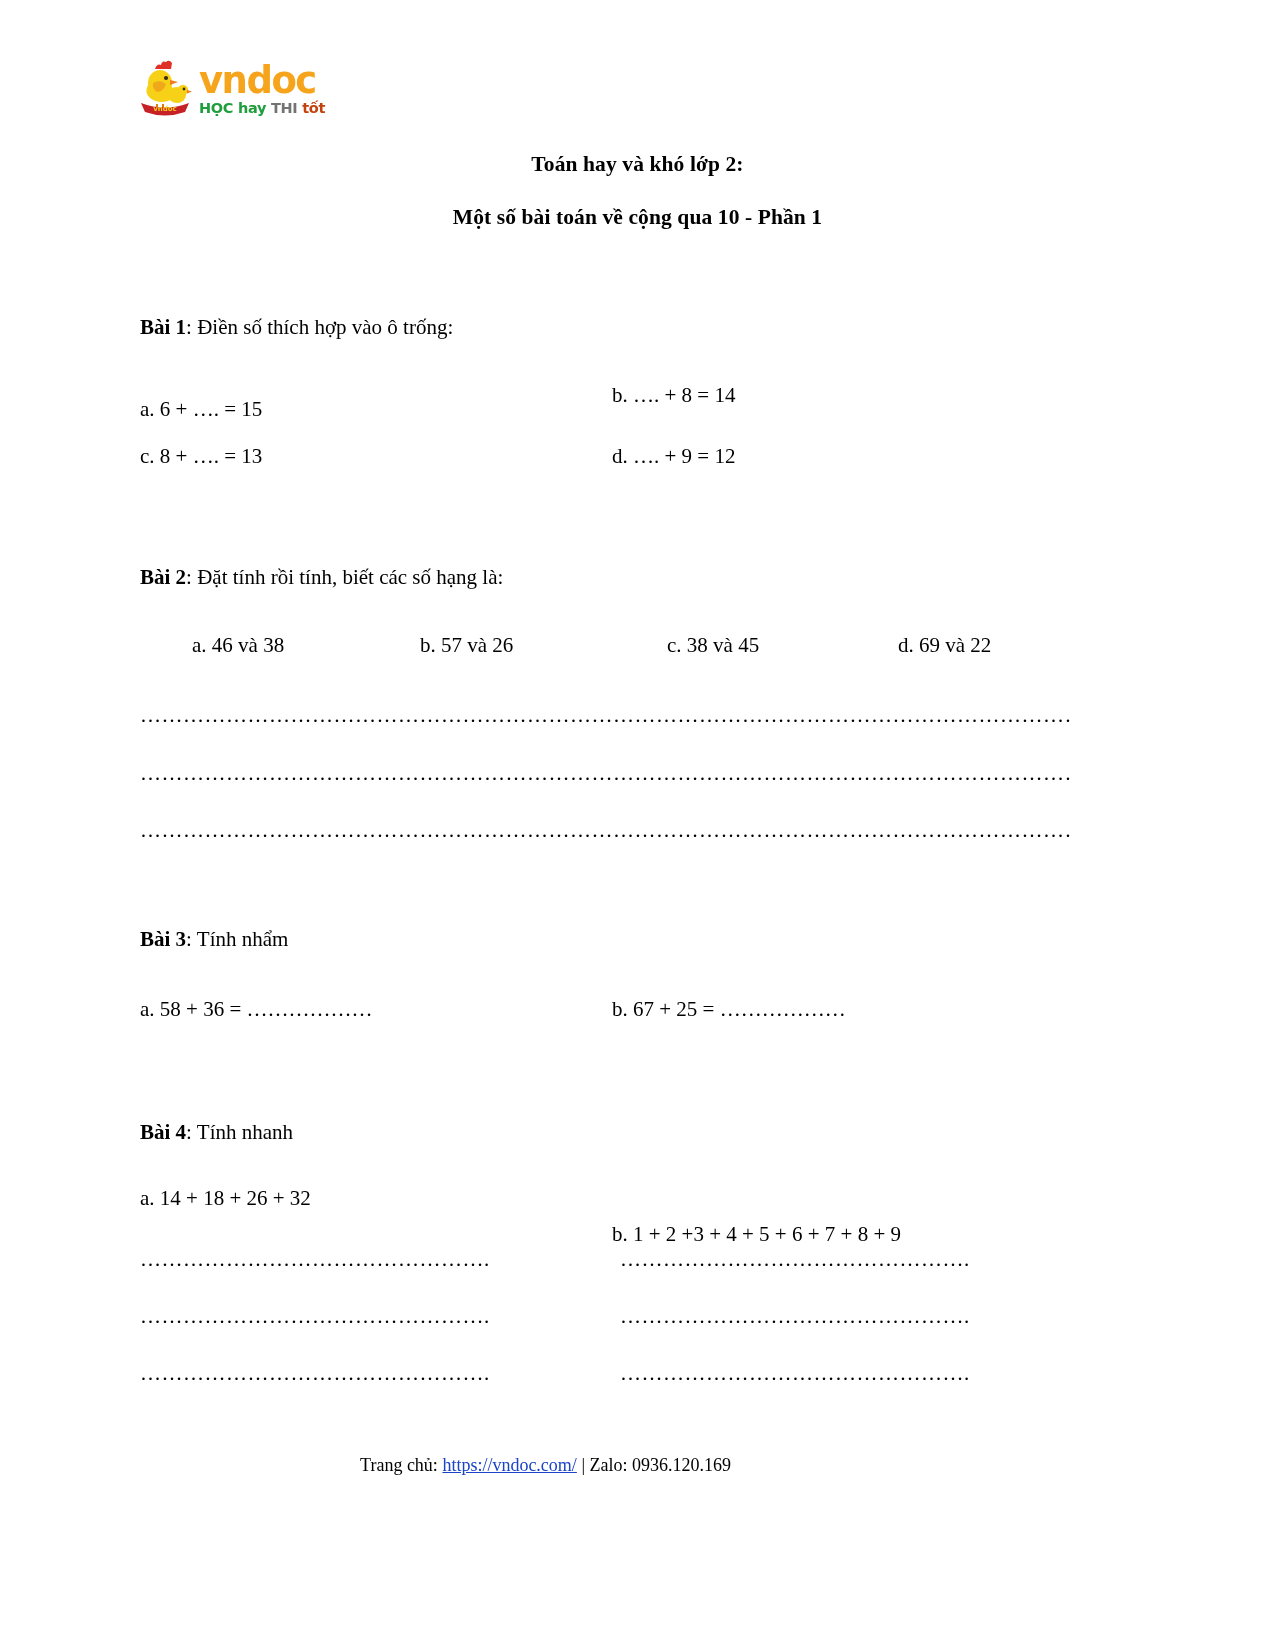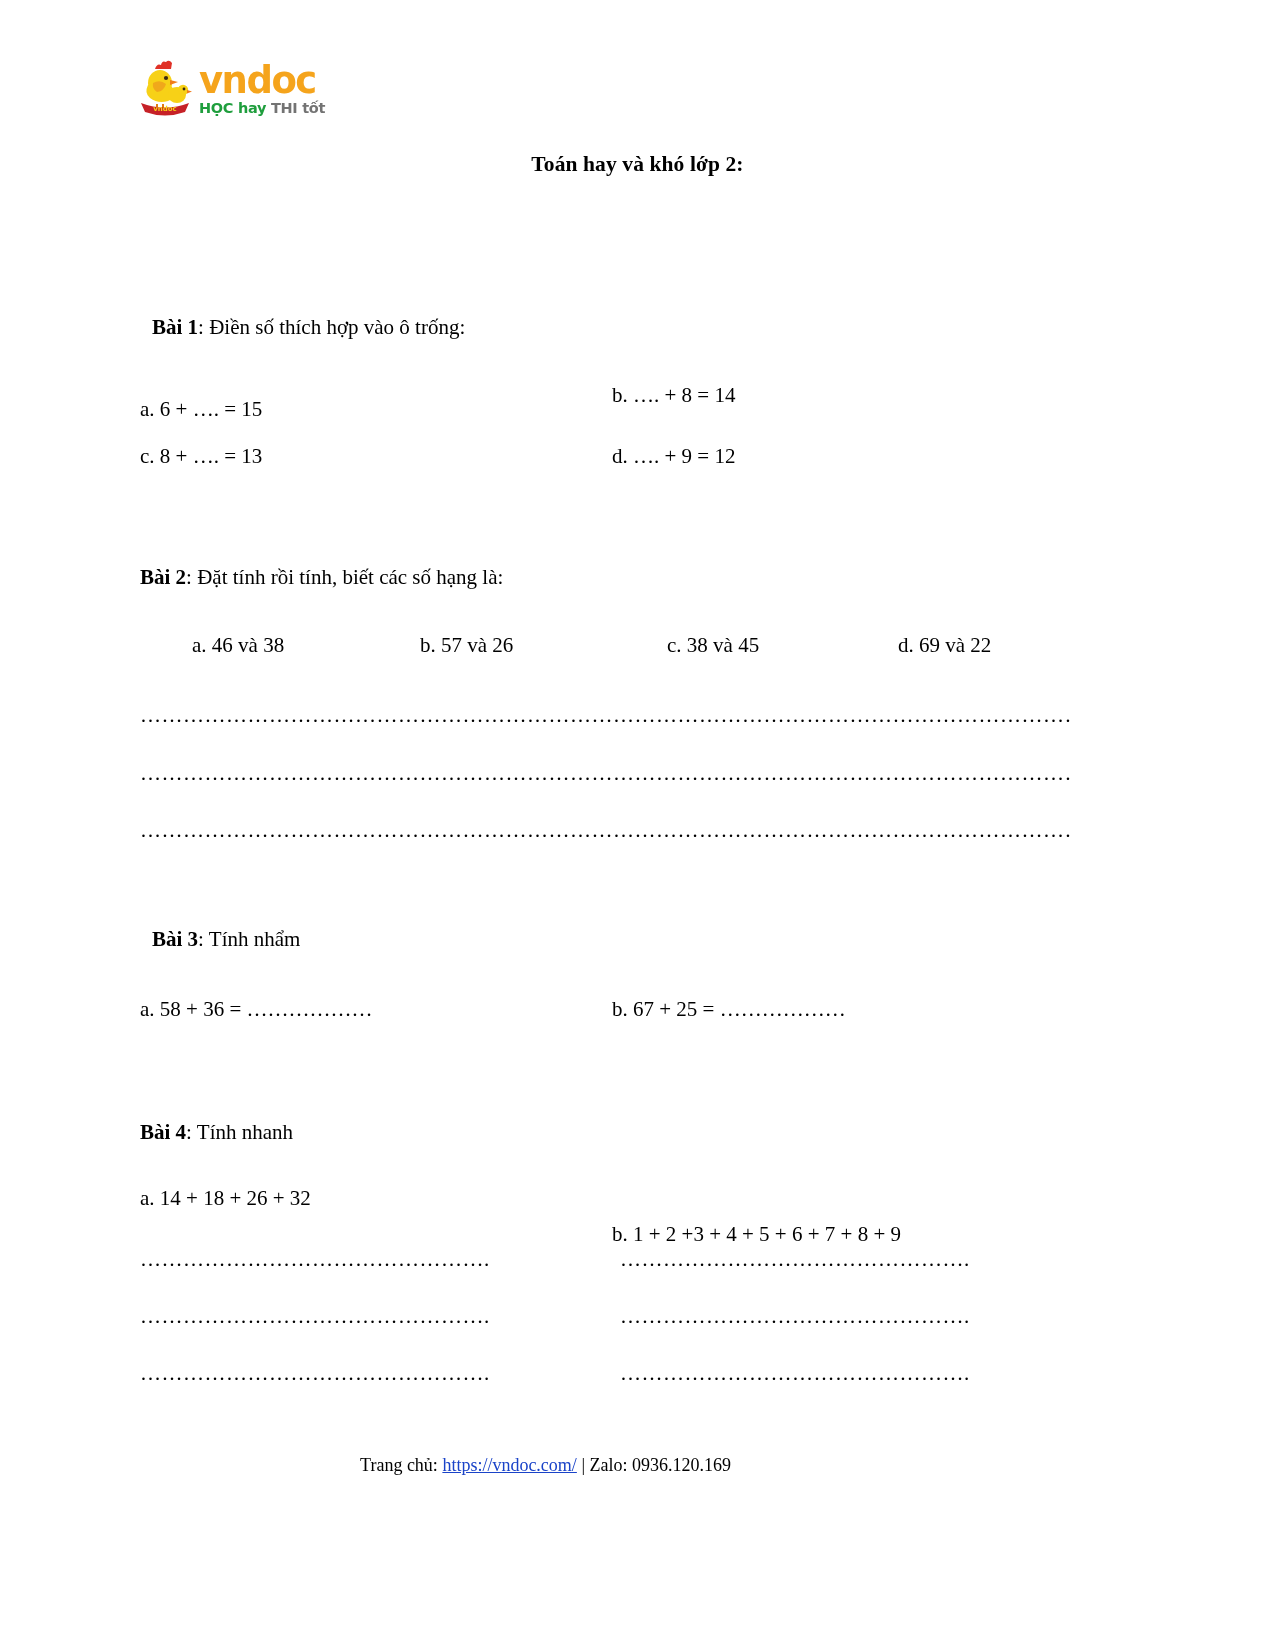--- a/index.html
+++ b/index.html
@@ -59,21 +59,21 @@
     font-family: "DejaVu Sans", sans-serif;
     font-weight: bold;
     font-size: 14.5px;
     letter-spacing: -0.3px;
     margin-top: 3px;
     white-space: nowrap;
   }
   .tag-hoc { color: #1f9e3d; }
   .tag-hay { color: #1f9e3d; text-align: right; }
   .tag-thi { color: #737373; }
-  .tag-tot { color: #737373; }
+  .tag-tot { color: #c2410c; }
 
   
   .title-1, .title-2 {
     position: absolute;
     width: 1275px;
     text-align: center;
     font-weight: bold;
     font-size: 21.5px;
     letter-spacing: 0.1px;
   }
@@ -153,22 +153,23 @@
     </div>
     <div class="logo-wordmark">
       <div class="logo-vndoc">vndoc</div>
       <div class="logo-tagline">
         <span class="tag-hoc">HỌC</span><span> </span><span class="tag-hay">hay</span><span> </span><span class="tag-thi">THI</span><span> </span><span class="tag-tot">tốt</span>
       </div>
     </div>
   </div>
 
   <div class="title-1">Toán hay và khó lớp 2:</div>
-
-  <div class="blk" style="left:152px; top:317px;">
+  <div class="title-2">Một số bài toán về cộng qua 10 - Phần 1</div>
+
+  <div class="blk" style="left:140px; top:317px;">
     <b class="heading-label">Bài 1</b><span>: Điền số thích hợp vào ô trống:</span>
   </div>
 
   <div class="blk" style="left:140px; top:399px;">a. 6 + …. = 15</div>
   <div class="blk" style="left:612px; top:385px;">b. …. + 8 = 14</div>
   <div class="blk" style="left:140px; top:446px;">c. 8 + …. = 13</div>
   <div class="blk" style="left:612px; top:446px;">d. …. + 9 = 12</div>
 
   <div class="blk" style="left:140px; top:567px;">
     <b class="heading-label">Bài 2</b><span>: Đặt tính rồi tính, biết các số hạng là:</span>
@@ -176,21 +177,21 @@
 
   <div class="blk" style="left:192px; top:635px;">a. 46 và 38</div>
   <div class="blk" style="left:420px; top:635px;">b. 57 và 26</div>
   <div class="blk" style="left:667px; top:635px;">c. 38 và 45</div>
   <div class="blk" style="left:898px; top:635px;">d. 69 và 22</div>
 
   <div class="dots" style="left:140px; top:705px; width:932px;">……………………………………………………………………………………………………………………………</div>
   <div class="dots" style="left:140px; top:763px; width:932px;">……………………………………………………………………………………………………………………………</div>
   <div class="dots" style="left:140px; top:820px; width:932px;">……………………………………………………………………………………………………………………………</div>
 
-  <div class="blk" style="left:152px; top:929px;text-align:center;">
+  <div class="blk" style="left:140px; top:929px;text-align:center;">
     <b class="heading-label">Bài 3</b><span class="narrow">: Tính nhẩm</span>
   </div>
 
   <div class="blk" style="left:140px; top:999px;">a. 58 + 36 = ………………</div>
   <div class="blk" style="left:612px; top:999px;">b. 67 + 25 = ………………</div>
 
   <div class="blk" style="left:140px; top:1122px;">
     <b class="heading-label">Bài 4</b><span class="narrow">: Tính nhanh</span>
   </div>
 

